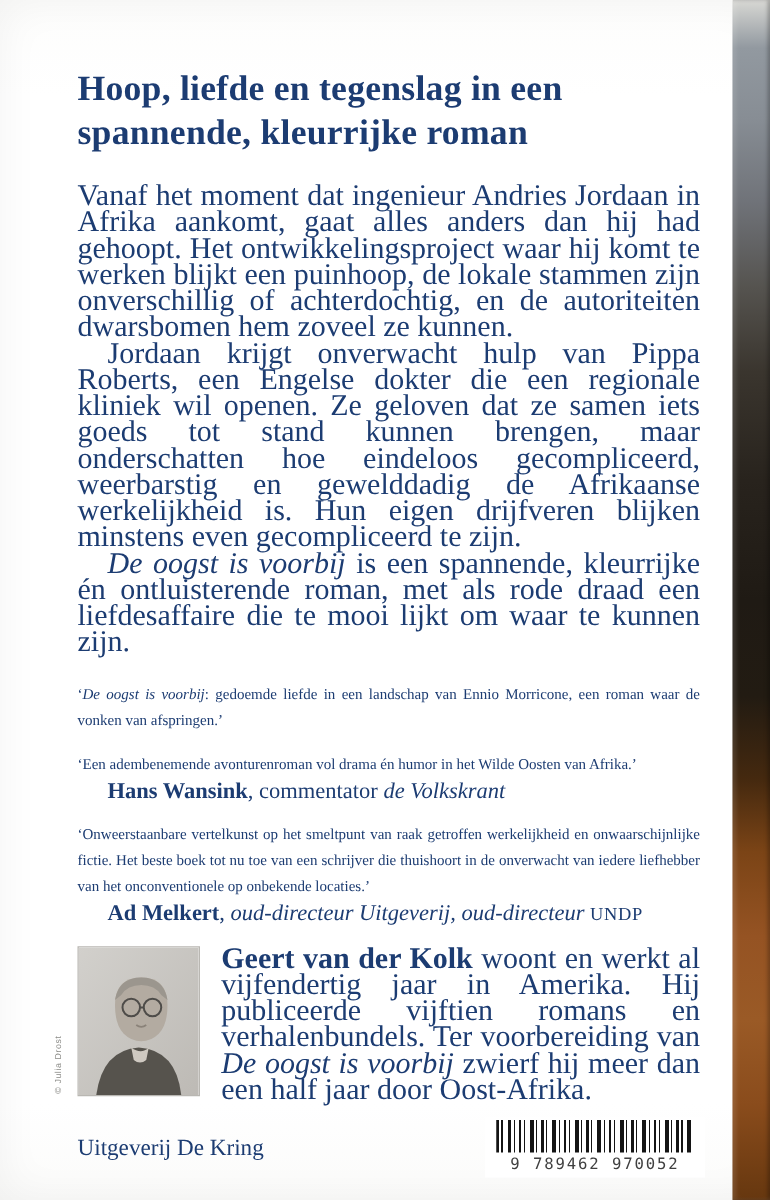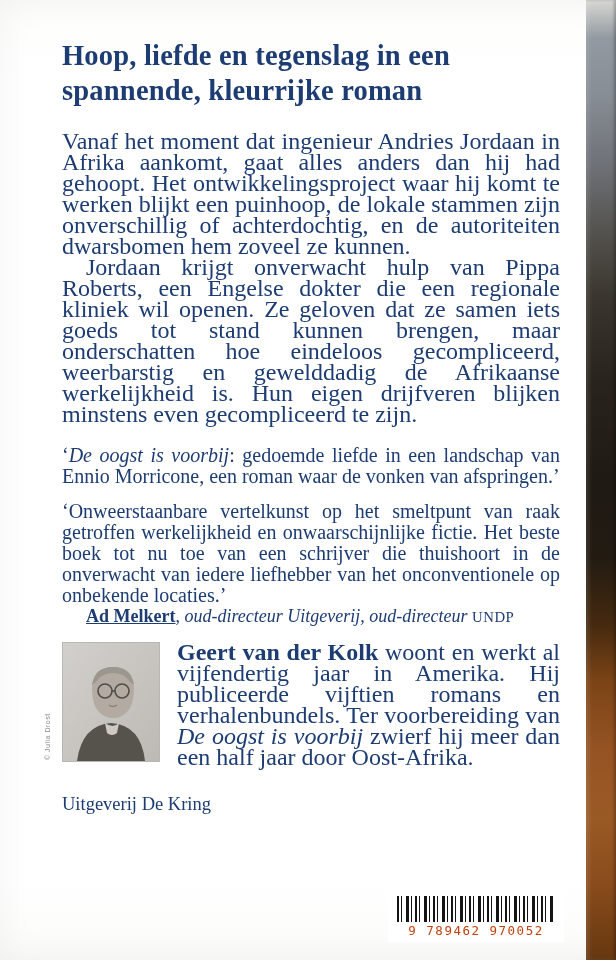--- a/index.html
+++ b/index.html
@@ -16,35 +16,35 @@
   
   .strip{
     position:absolute;right:0;top:0;width:30px;height:960px;
     background:linear-gradient(180deg,
       #d8d8d4 0%, #9299a0 4%, #878d94 10%, #6f7278 17%,
       #55534f 24%, #3a352e 31%, #28231d 40%, #1f1a14 50%,
       #221b12 58%, #45290f 65%, #7b4416 71%, #955323 78%,
       #9a5a26 85%, #8a4c1c 92%, #66370f 100%);
     box-shadow:inset 3px 0 4px rgba(255,255,255,0.12), inset -2px 0 3px rgba(0,0,0,0.25);
   }
-  .content{position:absolute;left:62px;top:0;width:498px;}
+  .content{position:absolute;left:62px;top:16px;width:498px;}
   h1.title{
     margin:38px 0 0 0;
     font-size:28.5px;line-height:1.24;font-weight:700;
     letter-spacing:0.2px;color:#1c3c72;
   }
   p.body{
     margin:0;font-size:24px;line-height:21px;
     text-align:justify;color:#1c3c72;
   }
   p.first{margin-top:22px;}
   .indent{text-indent:24px;}
   .quotes{margin-top:20px;}
   .quote{margin-bottom:14px;}
-  .quote-text{margin:0;font-size:20px;line-height:21px;text-align:justify;}
+  .quote-text{margin:0;font-size:12px;line-height:21px;text-align:justify;}
   .attr{margin:0;font-size:18px;line-height:21px;padding-left:24px;}
   .bio-row{display:flex;gap:17px;align-items:flex-start;}
   .photo-wrap{position:relative;flex:0 0 96px;}
   .photo-wrap svg{display:block;border:1px solid #b9b7b2;}
   .credit{
     position:absolute;left:-11px;bottom:2px;
     transform:rotate(-90deg);transform-origin:left bottom;
     font-family:"Liberation Sans", sans-serif;
     font-size:7px;color:#8a8a86;white-space:nowrap;letter-spacing:0.5px;
   }
@@ -65,48 +65,53 @@
     padding-top:2px;box-sizing:border-box;
   }
   .bars{
     width:158px;height:26px;
     background:repeating-linear-gradient(90deg,
       #141414 0 2px,#ffffff 2px 4px,#141414 4px 5px,#ffffff 5px 9px,
       #141414 9px 12px,#ffffff 12px 14px,#141414 14px 15px,#ffffff 15px 18px);
   }
   .barcode-num{
     font-family:"DejaVu Sans Mono", monospace;
-    font-size:12.5px;color:#c2410c;letter-spacing:1.5px;margin-top:1px;
+    font-size:12.5px;color:#404040;letter-spacing:1.5px;margin-top:1px;
   }
   .seg-sc{font-size:0.82em;letter-spacing:0.5px;}
 </style>
 </head>
 <body>
 
 <div class="book">
 
   <div class="strip"></div>
 
   <div class="content">
 
     <h1 class="title">Hoop, liefde en tegenslag in een spannende, kleurrijke roman</h1>
 
     <p class="body first">Vanaf het moment dat ingenieur Andries Jordaan in Afrika aankomt, gaat alles anders dan hij had gehoopt. Het ontwikkelingsproject waar hij komt te werken blijkt een puinhoop, de lokale stammen zijn onverschillig of achterdochtig, en de autoriteiten dwarsbomen hem zoveel ze kunnen.</p>
     <p class="body indent">Jordaan krijgt onverwacht hulp van Pippa Roberts, een Engelse dokter die een regionale kliniek wil openen. Ze geloven dat ze samen iets goeds tot stand kunnen brengen, maar onderschatten hoe eindeloos gecompliceerd, weerbarstig en gewelddadig de Afrikaanse werkelijkheid is. Hun eigen drijfveren blijken minstens even gecompliceerd te zijn.</p>
+    <p class="body indent"><span style="font-style: italic;">De oogst is voorbij</span><span> is een spannende, kleurrijke én ontluisterende roman, met als rode draad een liefdesaffaire die te mooi lijkt om waar te kunnen zijn.</span></p>
 
     <div class="quotes">
 
       <div class="quote">
         <p class="quote-text"><span>‘</span><span style="font-style: italic;">De oogst is voorbij</span><span>: gedoemde liefde in een landschap van Ennio Morricone, een roman waar de vonken van afspringen.’</span></p>
       </div>
 
+      <div class="quote">
+        <p class="quote-text"><span>‘Een adembenemende avonturenroman vol drama én humor in het Wilde Oosten van Afrika.’</span></p>
+        <p class="attr"><span style="font-weight: bold;">Hans Wansink</span><span>, commentator </span><span style="font-style: italic;">de Volkskrant</span></p>
+      </div>
 
       <div class="quote">
         <p class="quote-text"><span>‘Onweerstaanbare vertelkunst op het smeltpunt van raak getroffen werkelijkheid en onwaarschijnlijke fictie. Het beste boek tot nu toe van een schrijver die thuishoort in de onverwacht van iedere liefhebber van het onconventionele op onbekende locaties.’</span></p>
-        <p class="attr"><span style="font-weight: bold; text-decoration: underline;">Ad Melkert</span><span>, </span><span style="font-style: italic;">oud-directeur Uitgeverij, oud-directeur</span><span> </span><span class="seg-sc">UNDP</span></p>
+        <p class="attr"><span style="font-weight: bold;">Ad Melkert</span><span>, </span><span style="font-style: italic;">oud-directeur Uitgeverij, oud-directeur</span><span> </span><span class="seg-sc">UNDP</span></p>
       </div>
 
     </div>
 
     <div class="bio-row">
       <div class="photo-wrap">
         <span class="credit">© Julia Drost</span>
         <svg width="96" height="118" viewBox="0 0 96 118">
           <defs>
             <linearGradient id="bgGrad" x1="0" y1="0" x2="1" y2="1">

